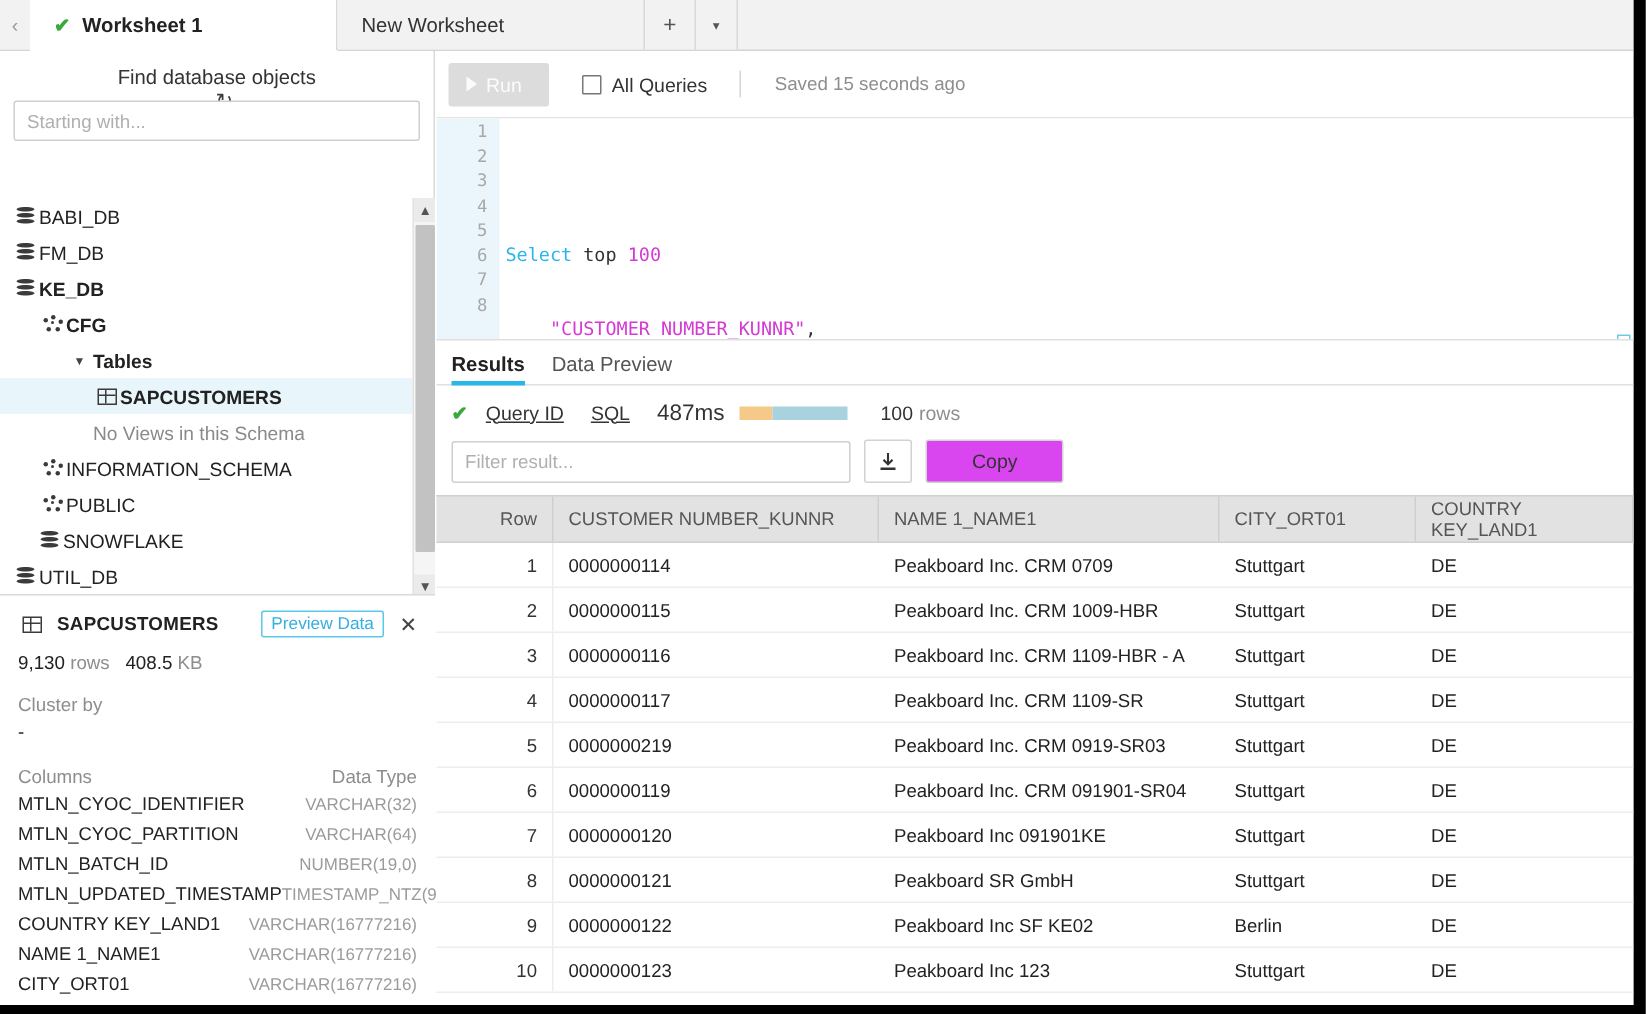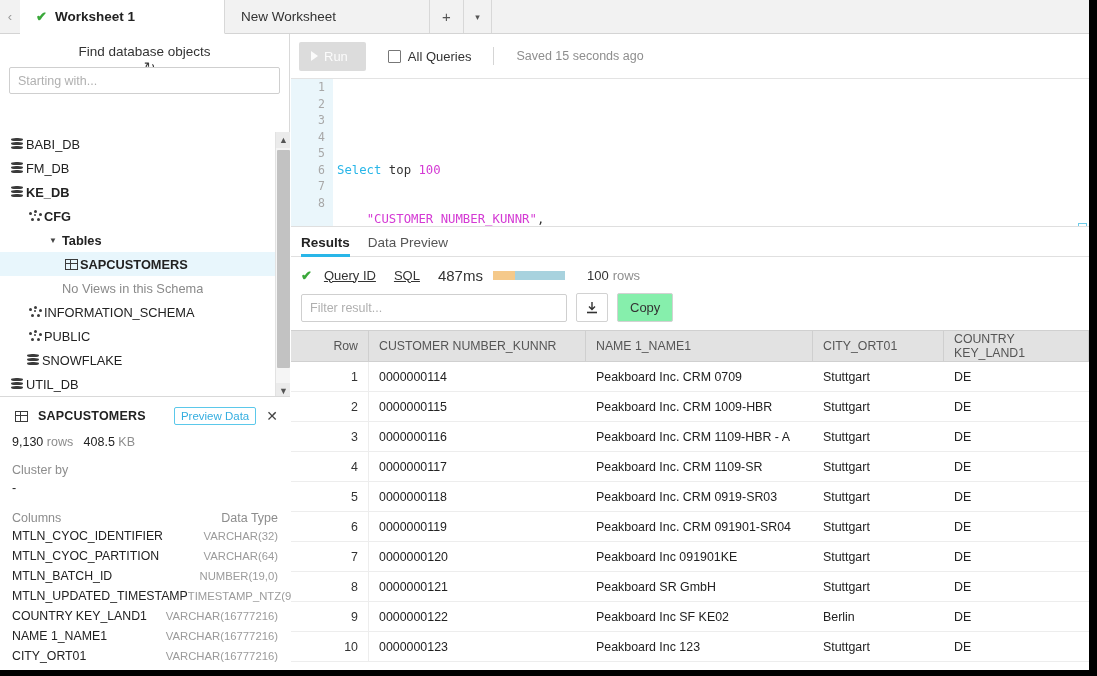--- a/index.html
+++ b/index.html
@@ -245,22 +245,22 @@
     padding: 0 8px; font-size: 12.5px; color: #555; background: #fff;
     font-family: "Liberation Sans", sans-serif;
   }
   .filter-in::placeholder { color: #b0b0b0; }
   .icon-btn {
     width: 32px; height: 29px; border: 1px solid #d2d2d2; border-radius: 2px;
     background: #fff; display: flex; align-items: center; justify-content: center;
     cursor: pointer;
   }
   .copy-btn {
-    height: 29px; border: 1px solid #d2d2d2; border-radius: 2px; background: #86efac;
-    padding: 0 12px; font-size: 13px; color: #333; cursor: pointer;
+    height: 29px; border: 1px solid #d2d2d2; border-radius: 2px; background: #d946ef;
+    padding: 0 30px; font-size: 13px; color: #333; cursor: pointer;
     font-family: "Liberation Sans", sans-serif;
   }
 
   .grid { position: relative; width: 798px; }
   .grid-head {
     display: flex; height: 32px; background: #e2e2e2;
     border-top: 1px solid #d0d0d0; border-bottom: 1px solid #d0d0d0;
   }
   .gh {
     font-size: 12.3px; color: #555; display: flex; align-items: center;
@@ -582,21 +582,21 @@
           </div>
           <div class="grow">
             <div class="gc c-row num-col">4</div>
             <div class="gc c-cust">0000000117</div>
             <div class="gc c-name">Peakboard Inc. CRM 1109-SR</div>
             <div class="gc c-city">Stuttgart</div>
             <div class="gc c-ctry">DE</div>
           </div>
           <div class="grow">
             <div class="gc c-row num-col">5</div>
-            <div class="gc c-cust">0000000118</div>
+            <div class="gc c-cust">0000000219</div>
             <div class="gc c-name">Peakboard Inc. CRM 0919-SR03</div>
             <div class="gc c-city">Stuttgart</div>
             <div class="gc c-ctry">DE</div>
           </div>
           <div class="grow">
             <div class="gc c-row num-col">6</div>
             <div class="gc c-cust">0000000119</div>
             <div class="gc c-name">Peakboard Inc. CRM 091901-SR04</div>
             <div class="gc c-city">Stuttgart</div>
             <div class="gc c-ctry">DE</div>

